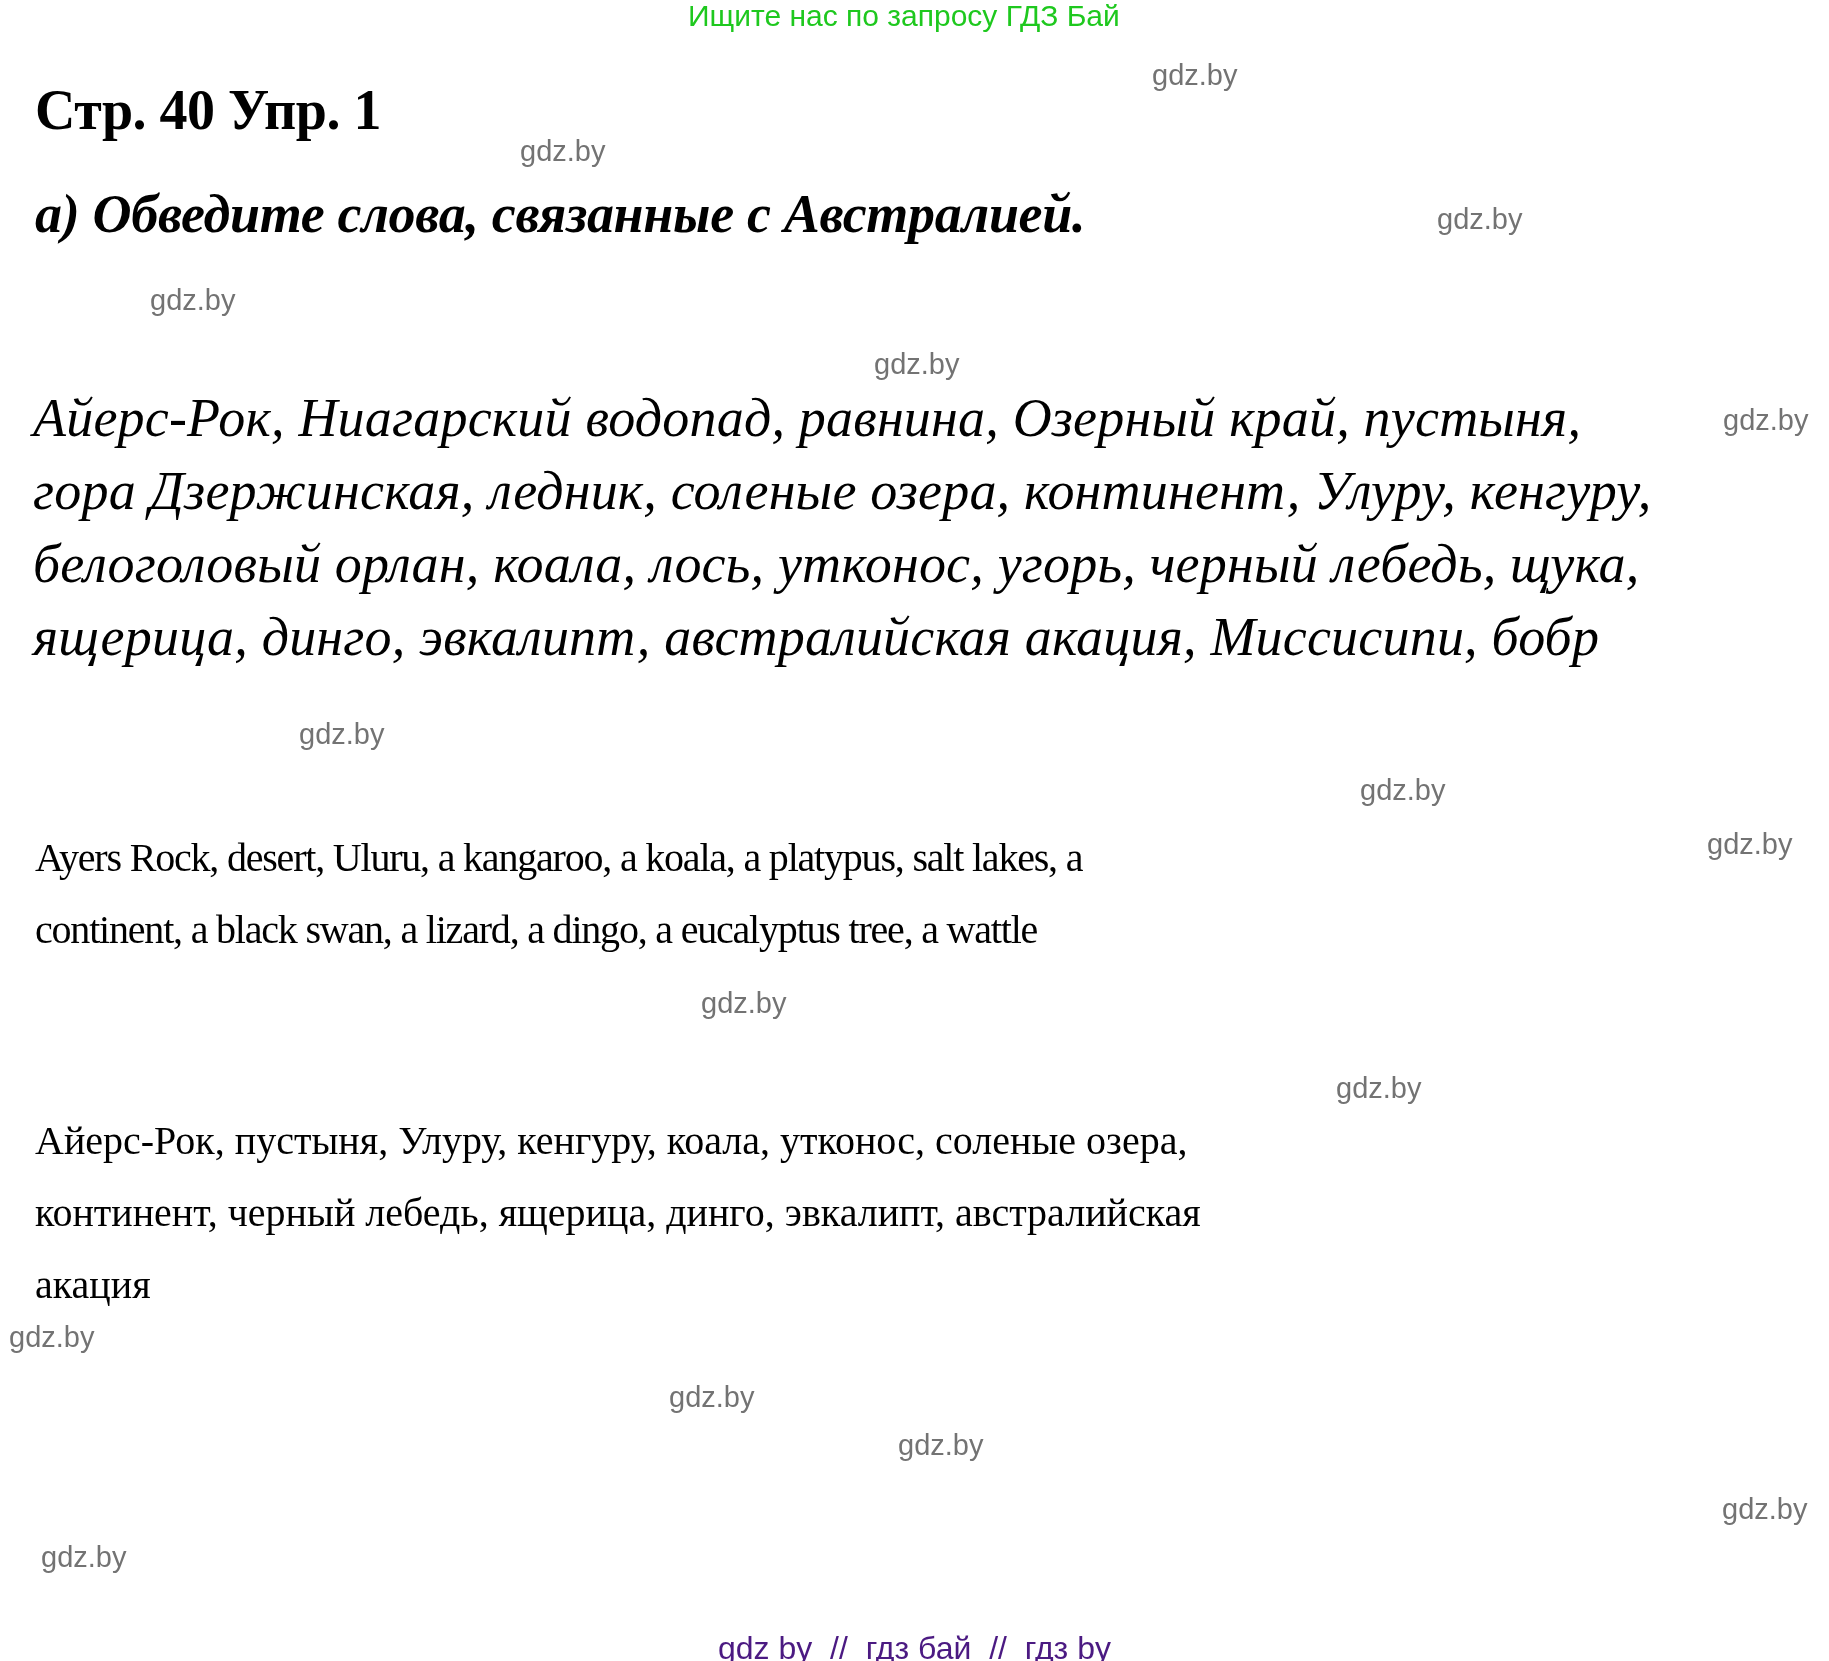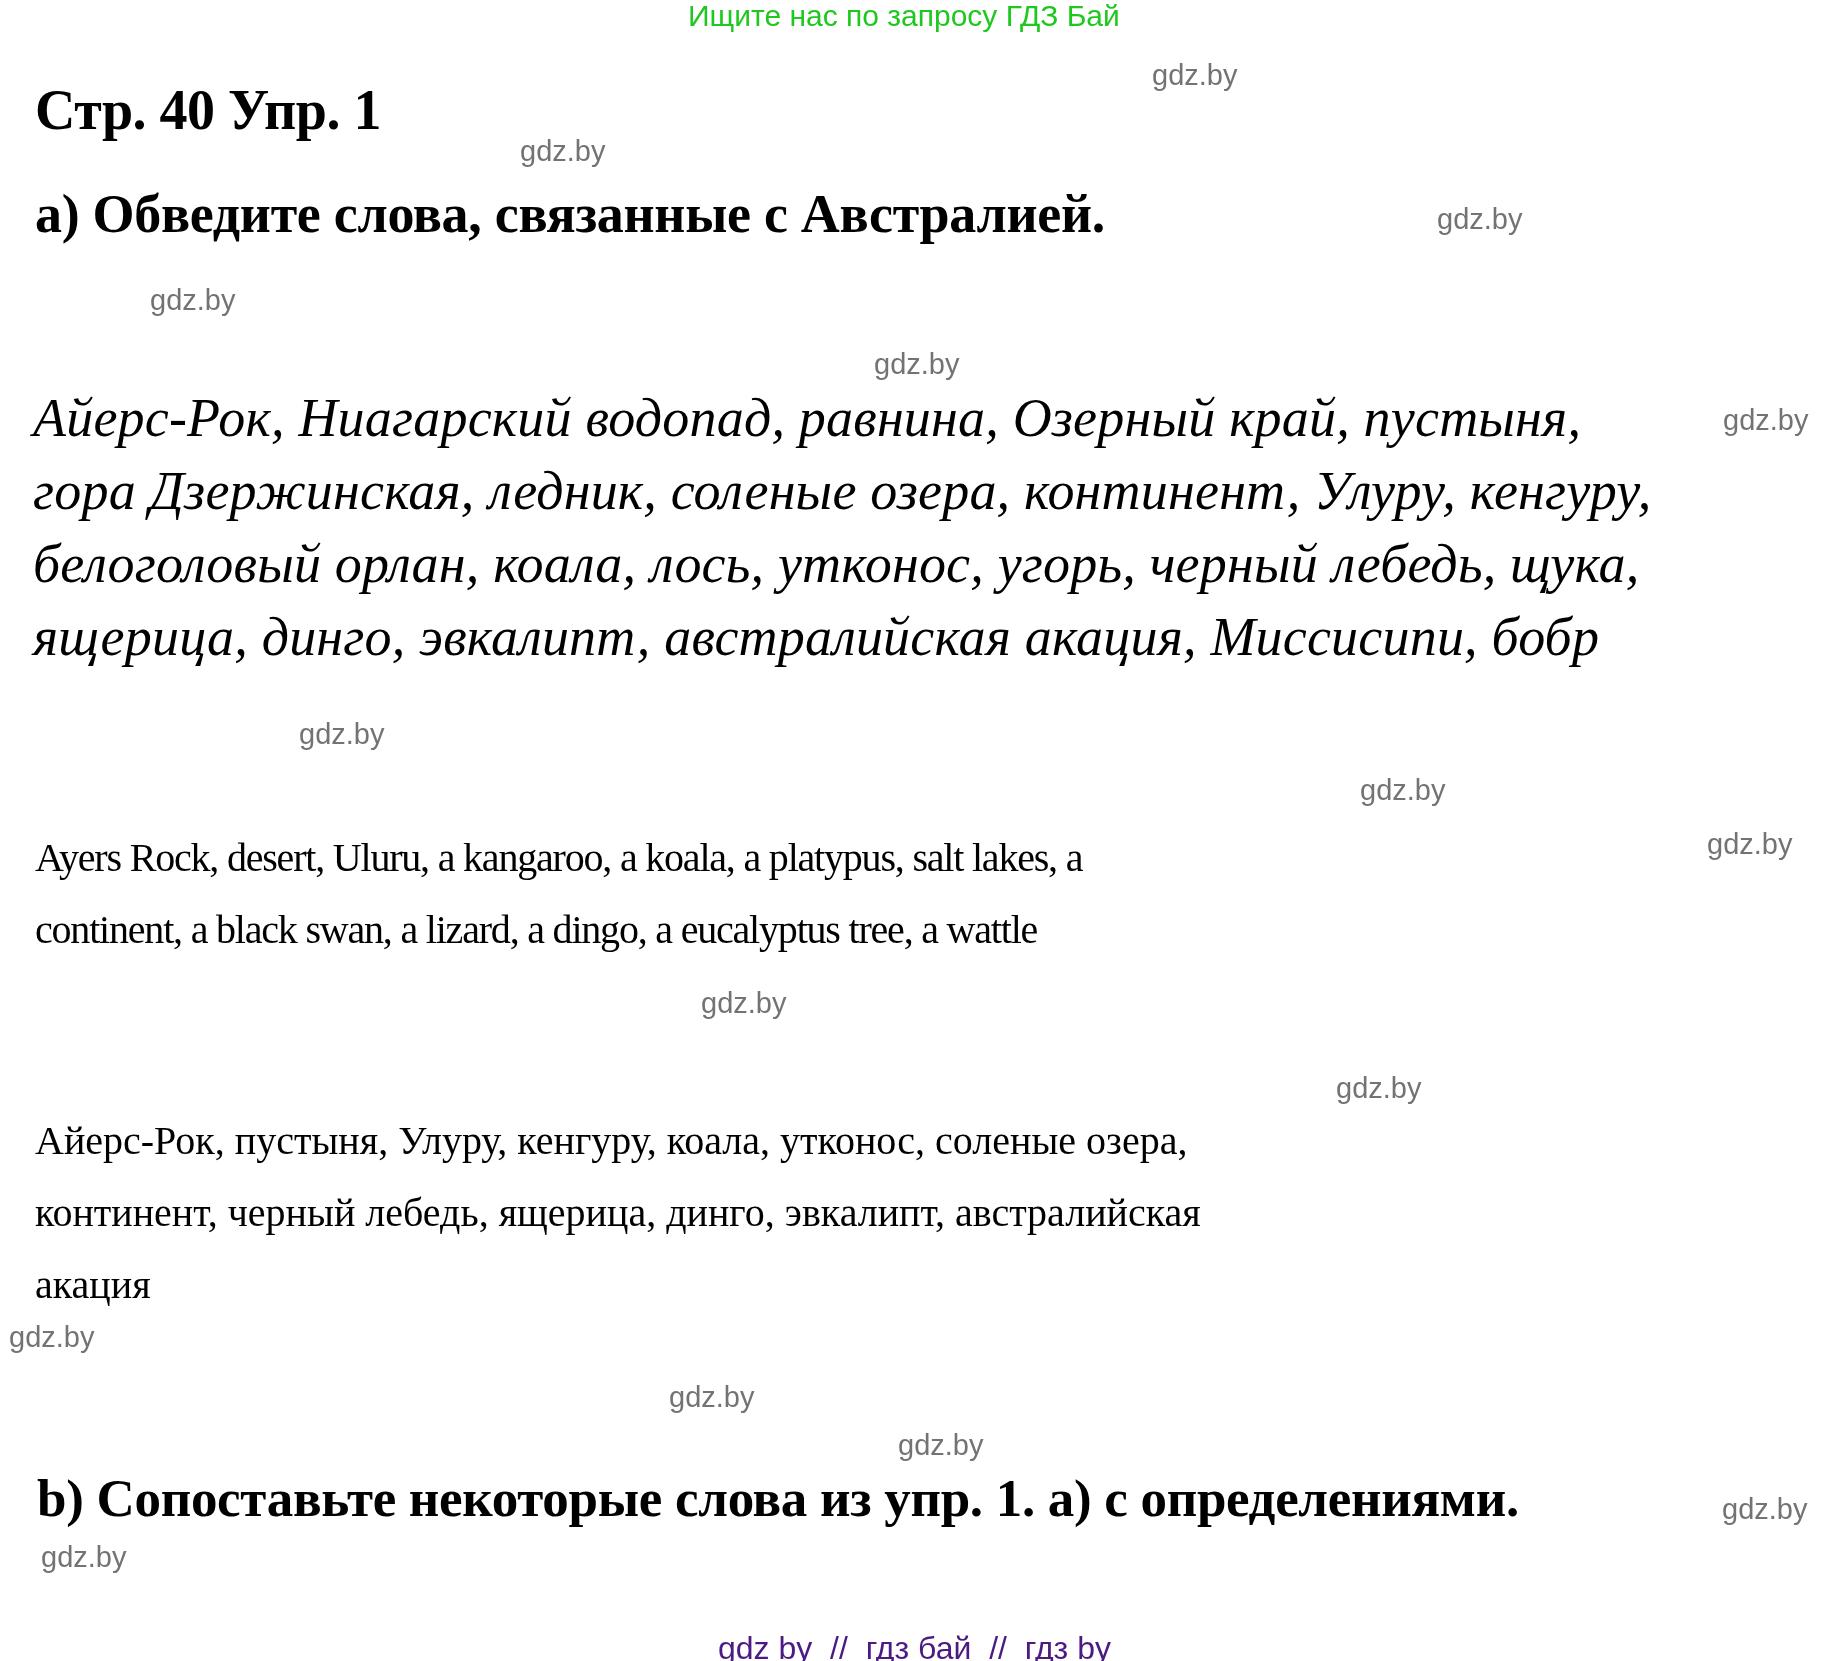--- a/index.html
+++ b/index.html
@@ -25,20 +25,21 @@
     font-size: 56px;
     line-height: 60px;
     letter-spacing: -0.5px;
   }
   .task {
     font-family: "Liberation Serif", serif;
     font-weight: bold;
     font-size: 54px;
     line-height: 60px;
     letter-spacing: -0.3px;
+    font-style: italic;
   }
   .italic-block {
     font-family: "Liberation Serif", serif;
     font-style: italic;
     font-size: 54px;
     line-height: 73px;
     letter-spacing: 0.2px;
   }
   .plain-block {
     font-family: Liberation Serif, serif;
@@ -81,21 +82,20 @@
     <span class="line">Ayers Rock, desert, Uluru, a kangaroo, a koala, a platypus, salt lakes, a</span>
     <span class="line">continent, a black swan, a lizard, a dingo, a eucalyptus tree, a wattle</span>
   </div>
 
   <div class="abs plain-block" style="left:35px; top:1105px;">
     <span class="line">Айерс-Рок, пустыня, Улуру, кенгуру, коала, утконос, соленые озера,</span>
     <span class="line">континент, черный лебедь, ящерица, динго, эвкалипт, австралийская</span>
     <span class="line">акация</span>
   </div>
 
-  <div class="abs task" style="left:37px; top:1468px; font-size:53px;">b) Сопоставьте некоторые слова из упр. 1. а) с определениями.</div>
 
   <div class="abs wm" style="left:1152px; top:59px;">gdz.by</div>
   <div class="abs wm" style="left:520px;  top:135px;">gdz.by</div>
   <div class="abs wm" style="left:1437px; top:203px;">gdz.by</div>
   <div class="abs wm" style="left:150px;  top:284px;">gdz.by</div>
   <div class="abs wm" style="left:874px;  top:348px;">gdz.by</div>
   <div class="abs wm" style="left:1723px; top:404px;">gdz.by</div>
   <div class="abs wm" style="left:299px;  top:718px;">gdz.by</div>
   <div class="abs wm" style="left:1360px; top:774px;">gdz.by</div>
   <div class="abs wm" style="left:1707px; top:828px;">gdz.by</div>

